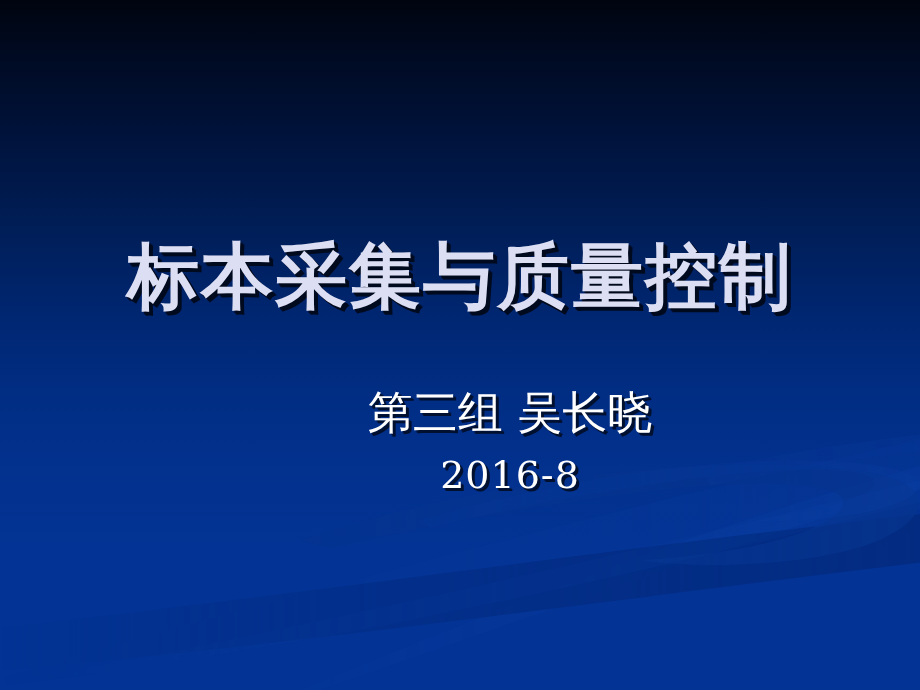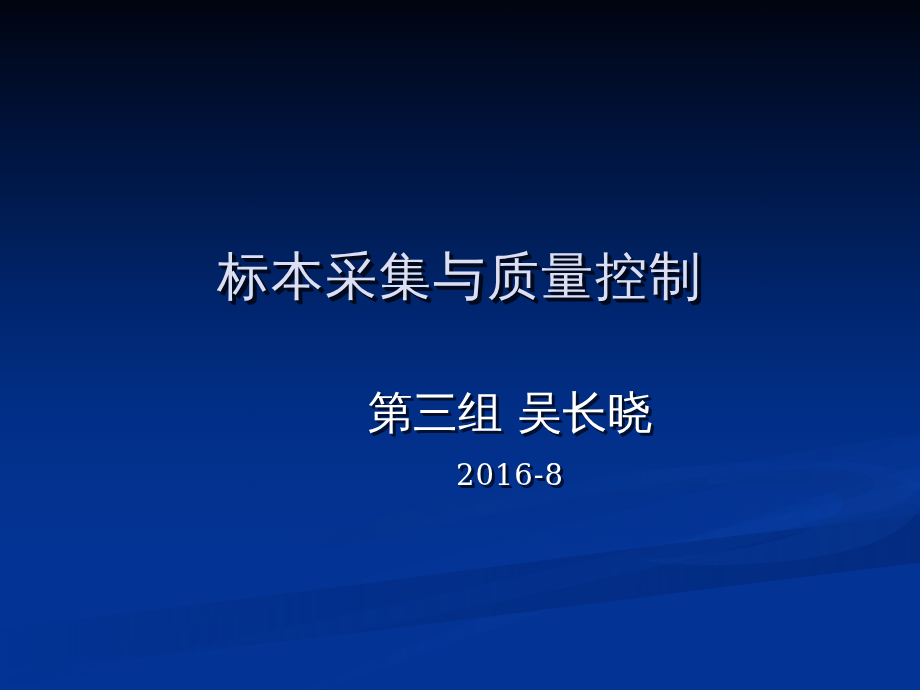--- a/index.html
+++ b/index.html
@@ -45,22 +45,22 @@
     position: absolute;
     left: 0;
     top: 228px;
     width: 920px;
     text-align: center;
   }
 
   .title-text {
     display: inline-block;
     font-family: "DejaVu Sans", "Liberation Sans", sans-serif;
-    font-weight: normal;
-    font-size: 52px;
+    font-weight: bold;
+    font-size: 72px;
     line-height: 96px;
     letter-spacing: 2px;
     color: #dcdef3;
     text-shadow:
         4px 4px 0 #000a1e,
         3px 3px 0 #000a1e,
         2px 2px 0 #000c24;
     white-space: nowrap;
   }
 
@@ -78,21 +78,21 @@
     font-size: 45px;
     line-height: 62px;
     color: #ffffff;
     text-shadow:
         3px 3px 0 #00102e,
         2px 2px 1px #00163c;
     white-space: nowrap;
   }
 
   .subtitle-line.date {
-    font-size: 29px;
+    font-size: 38px;
     letter-spacing: 1px;
   }
 </style>
 </head>
 <body>
 
 <div class="slide">
 
   <svg class="swoosh-layer" viewBox="0 0 920 690" preserveAspectRatio="none" aria-hidden="true">
     <defs>

